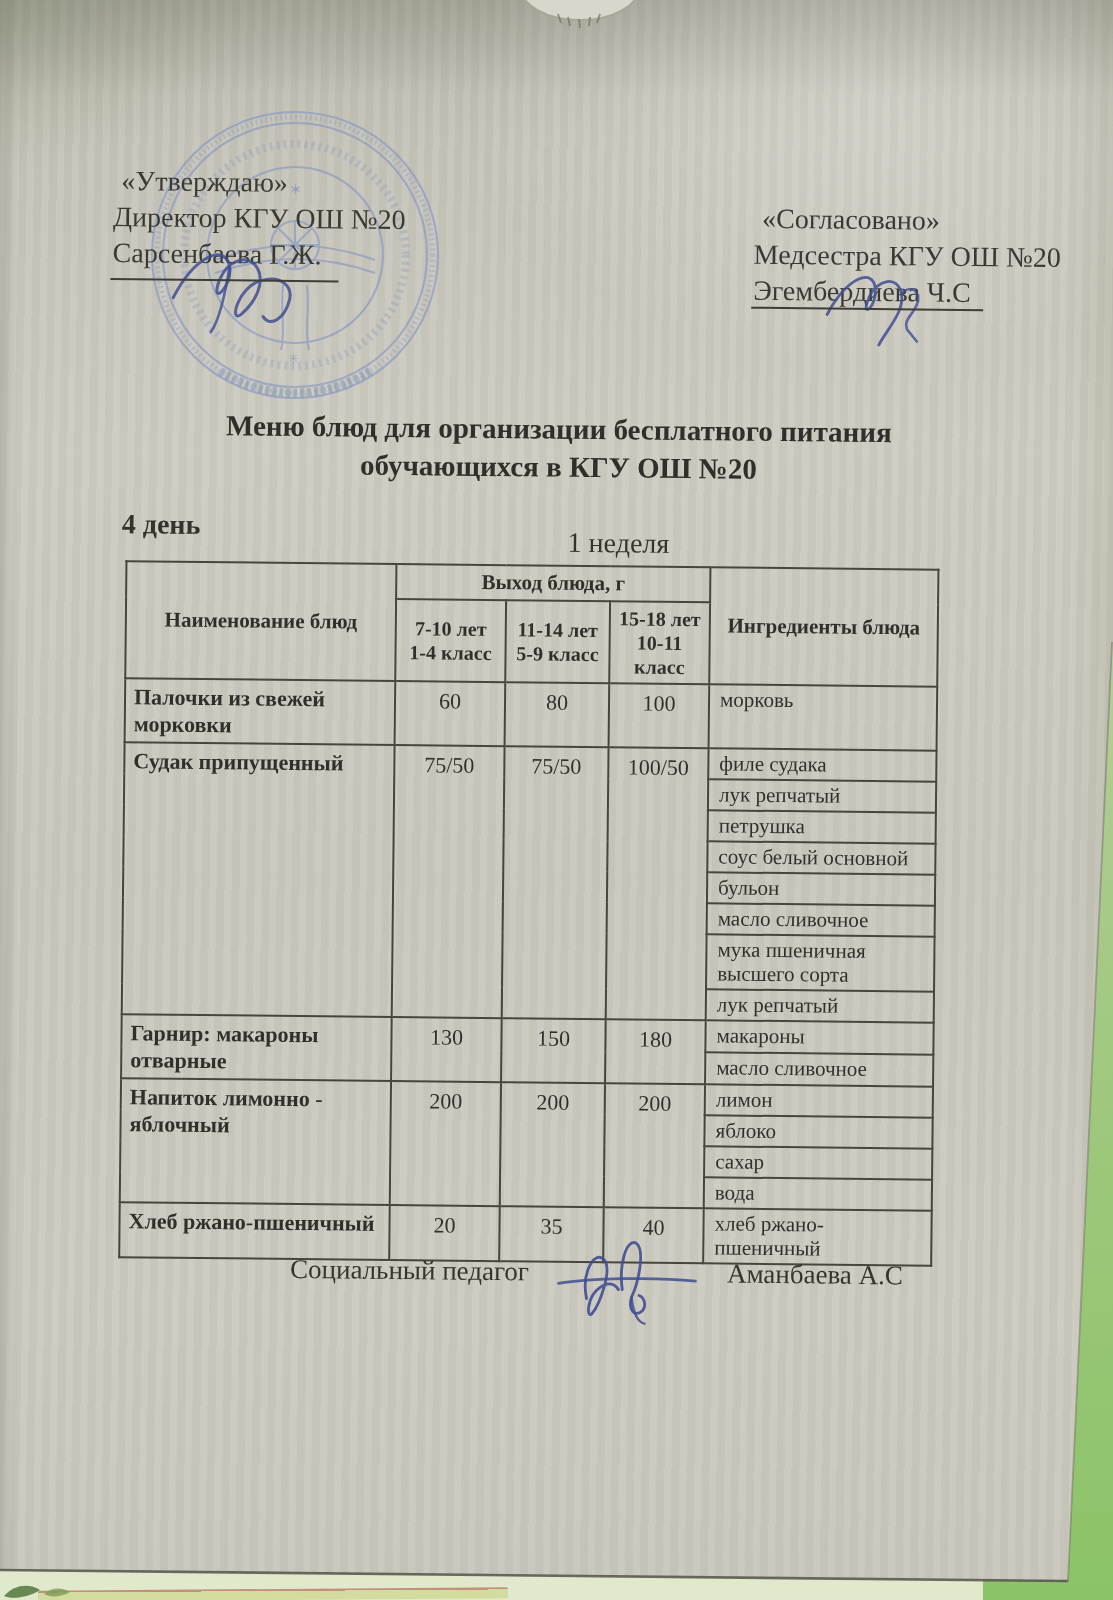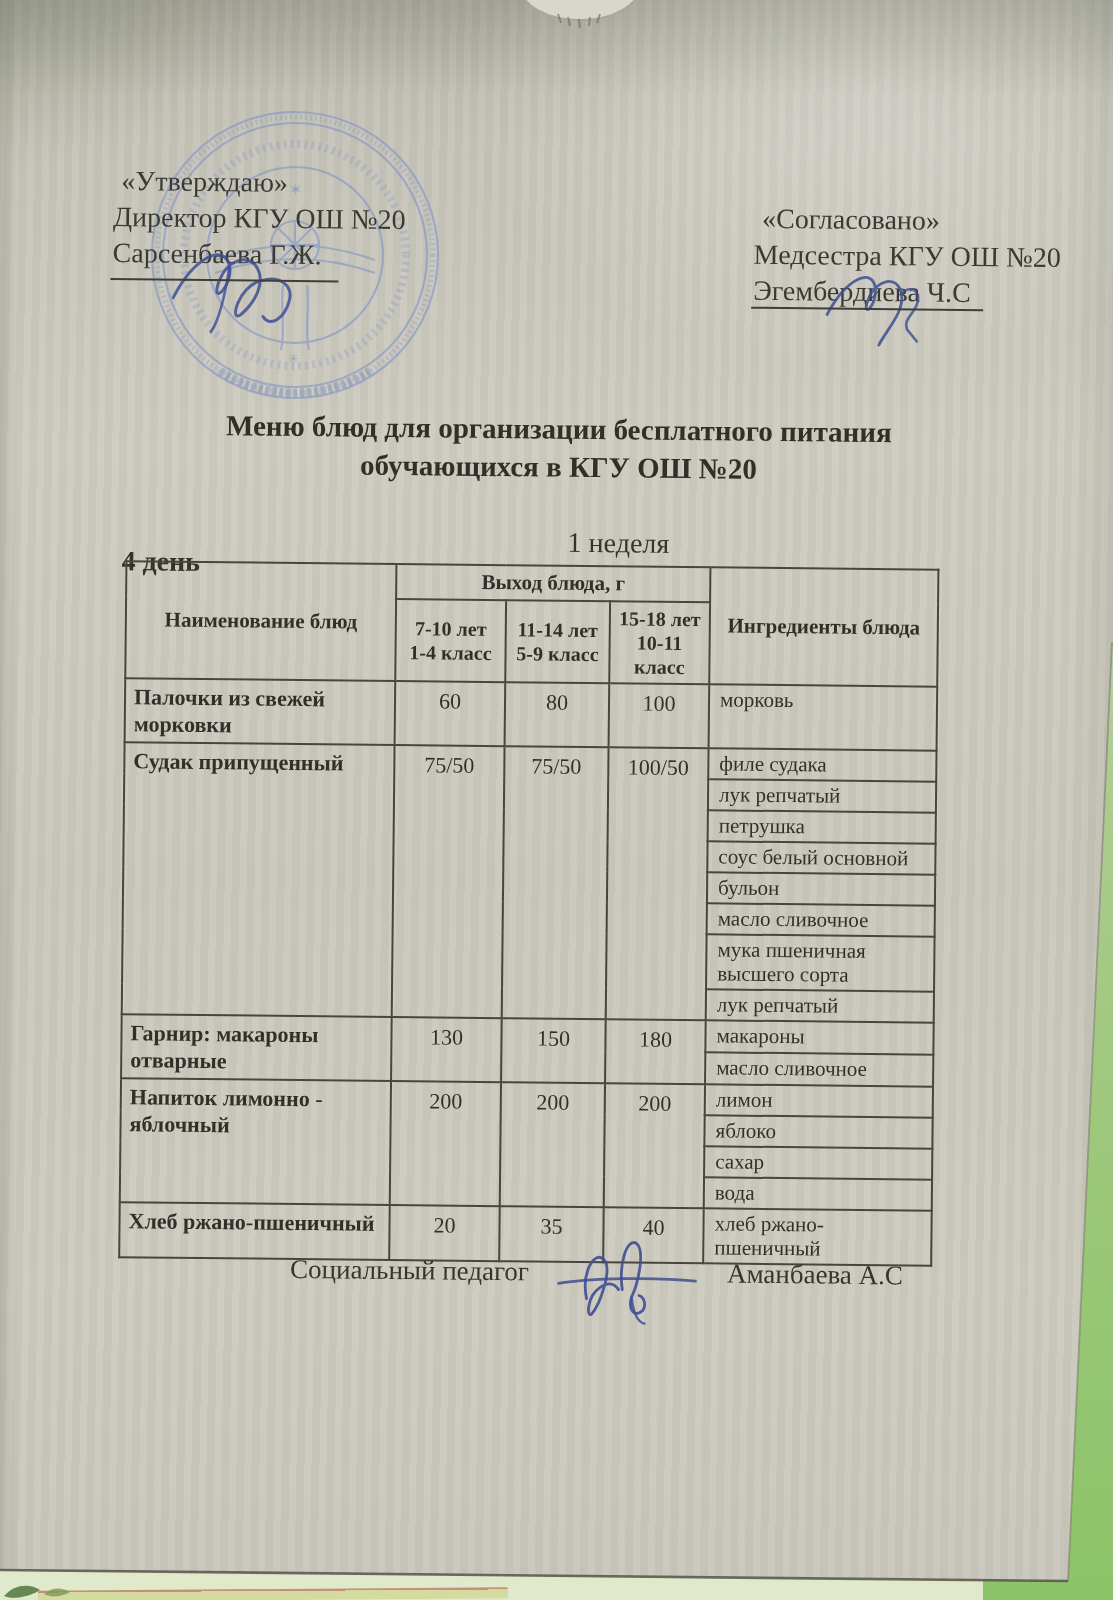--- a/index.html
+++ b/index.html
@@ -49,21 +49,21 @@
   .approve .q{padding-left:8px;}
   .sig-underline{position:absolute;border-bottom:2.5px solid #3e3e37;}
   .ul-left{left:110px;top:278px;width:228px;}
   .ul-right{left:751px;top:300px;width:232px;}
   .sig-svg{position:absolute;}
   
   .doc-title{
     position:absolute;left:95px;top:405px;width:930px;
     text-align:center;font-size:29px;font-weight:600;line-height:38px;color:#30302a;
   }
-  .day-label{position:absolute;left:124px;top:508px;font-size:28px;font-weight:600;color:#34342d;margin-top:37px;}
+  .day-label{position:absolute;left:124px;top:508px;font-size:28px;font-weight:600;color:#34342d;}
   .week-label{position:absolute;left:570px;top:522px;font-size:28px;color:#34342d;}
   
   table.menu{
     position:absolute;left:128px;top:560px;width:808px;
     border-collapse:collapse;table-layout:fixed;color:#30302b;
   }
   table.menu th, table.menu td{border:2px solid #47463e;}
   th.h-dish{width:270px;font-size:21px;font-weight:700;vertical-align:middle;text-align:center;}
   th.h-out{font-size:21px;font-weight:700;text-align:center;padding:4px 2px;}
   th.h-age{font-size:20px;font-weight:700;text-align:center;vertical-align:middle;

